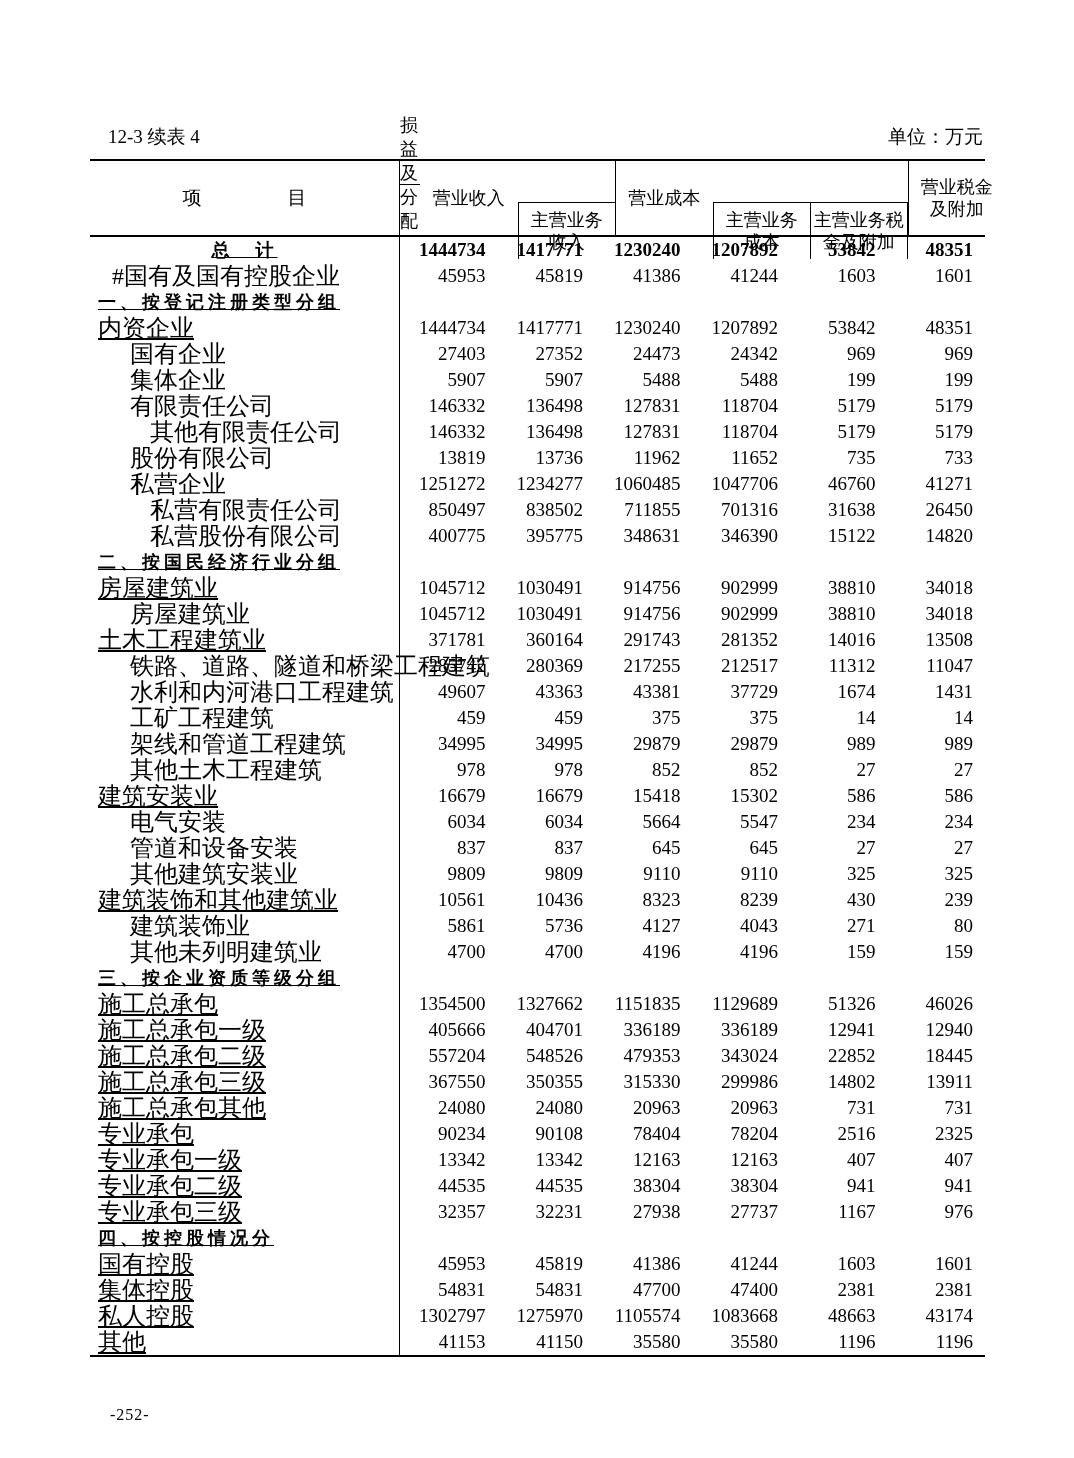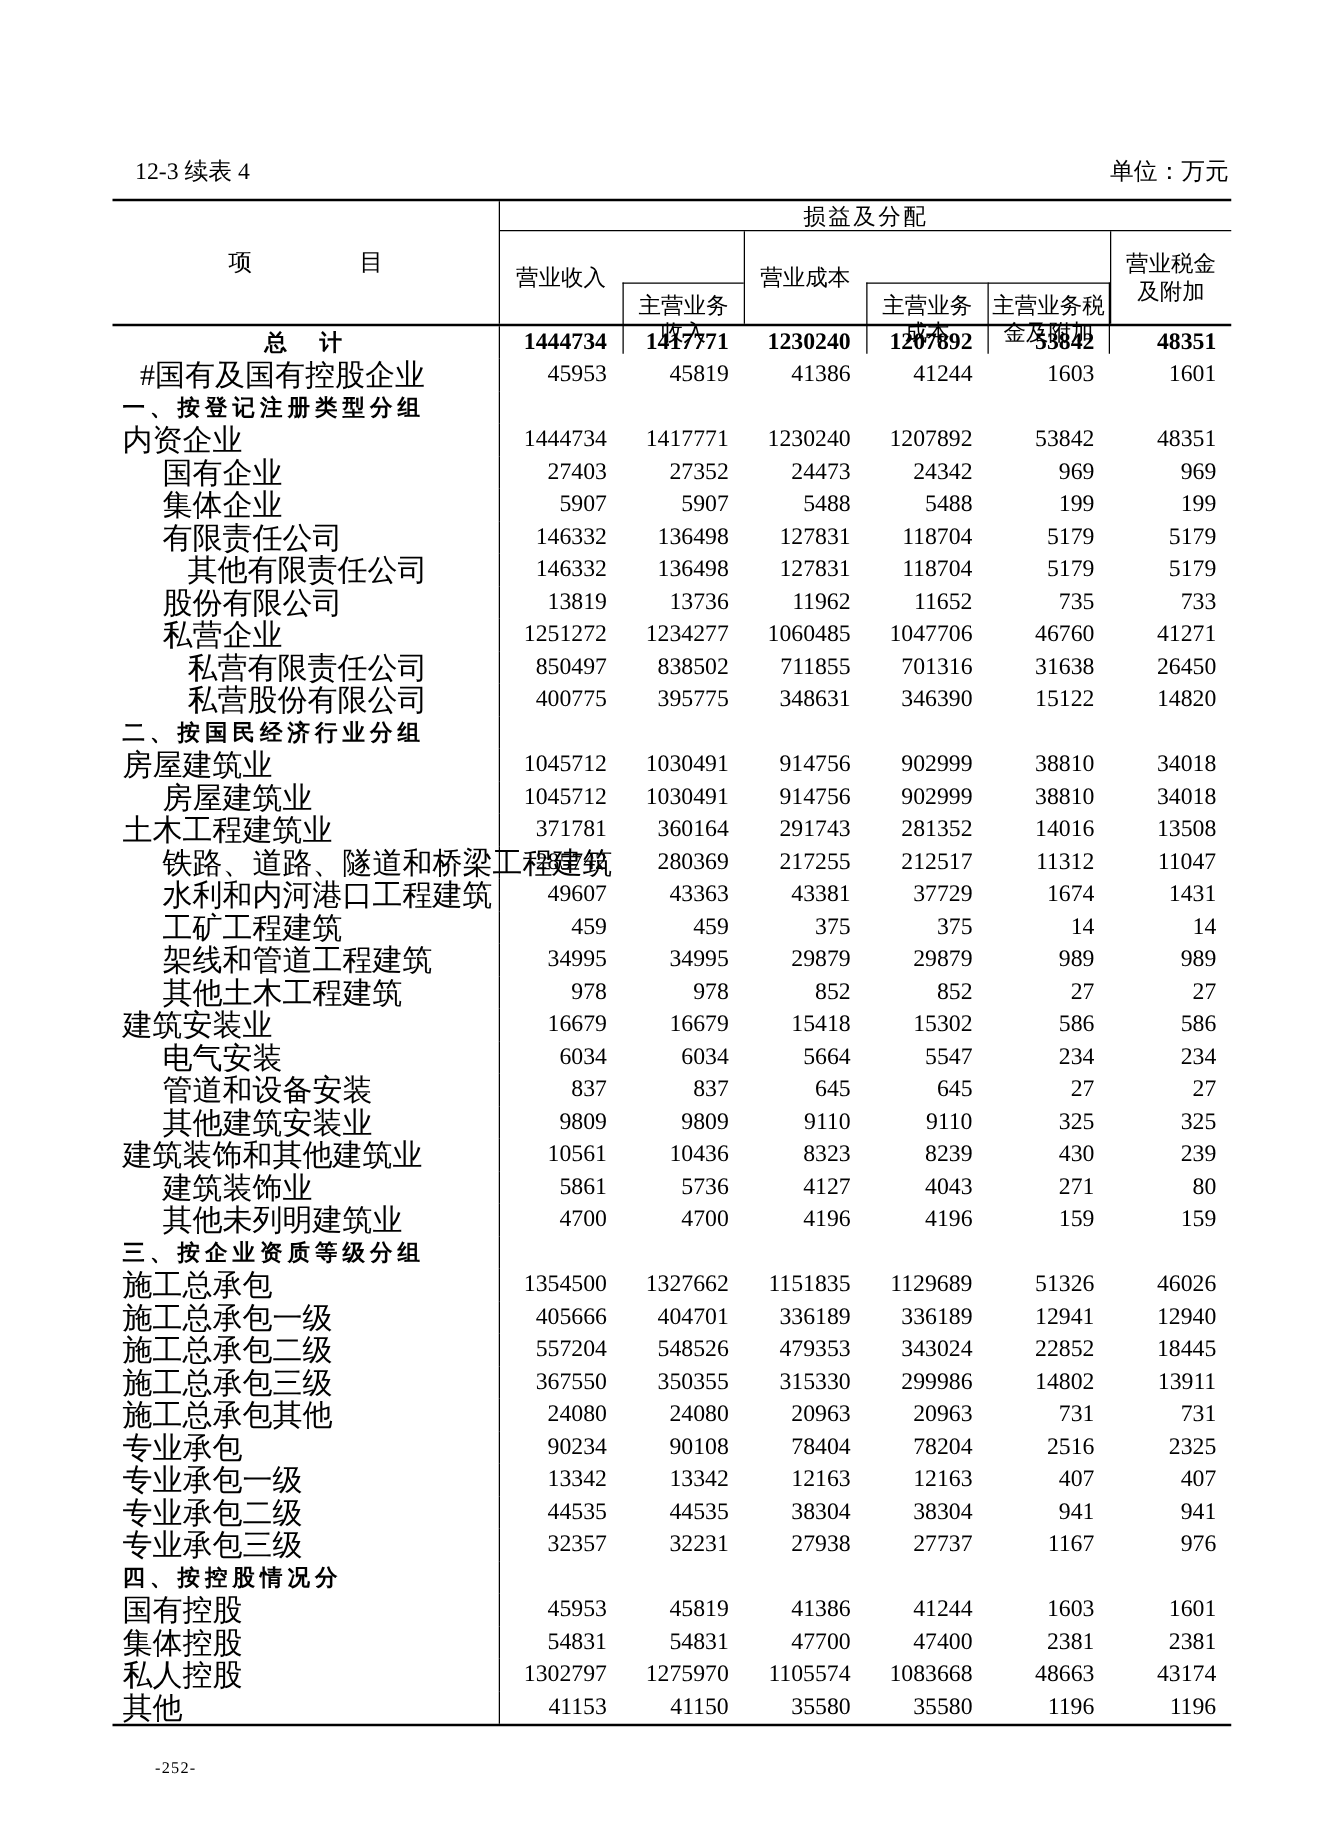--- a/index.html
+++ b/index.html
@@ -18,21 +18,21 @@
 
   .table { border-top: 2px solid #000; border-bottom: 2px solid #000; }
 
   
   .thead { display: flex; border-bottom: 2px solid #000; }
   .h-item {
     width: 310px; border-right: 1px solid #000;
     display: flex; align-items: center; justify-content: center; gap: 86px;
     font-size: 19px;
   }
-  .h-data { width: 585px; display: flex; flex-direction: column; }
+  .h-data { width: 585px; display: flex; flex-direction: row; }
   .h-group {
     height: 24px; border-bottom: 1px solid #000;
     display: flex; align-items: center; justify-content: center;
     font-size: 18px; letter-spacing: 2px;
   }
   .h-cols { display: flex; height: 74px; justify-content: flex-end; }
   .h-col {
     width: 97.5px; display: flex; align-items: center; justify-content: center;
     text-align: center; font-size: 18px; line-height: 22px; white-space: pre-line;
   }
@@ -58,26 +58,26 @@
   .row .val {
     width: 97.5px; display: flex; align-items: center; justify-content: flex-end;
     padding-right: 12px; font-size: 19px;
   }
   .row.total .val { font-weight: bold; }
   .row.total .lbl,
   .row.section .lbl {
     font-weight: bold; font-size: 18px; letter-spacing: 4px;
     font-family: "Liberation Sans", "DejaVu Sans", sans-serif;
   }
-  .ind0 { padding-left: 8px; }
+  .ind0 { padding-left: 8px; text-decoration: underline; }
   .ind1 { padding-left: 22px; }
   .ind2 { padding-left: 40px; }
   .ind3 { padding-left: 60px; }
 
-  .pagenum { position: absolute; left: 124px; top: 1406px; font-size: 13px; letter-spacing: 1px; }
+  .pagenum { position: absolute; left: 110px; top: 1406px; font-size: 16px; letter-spacing: 1px; }
 </style>
 </head>
 <body>
 
 <div class="sheet">
 
   <div class="titlebar">
     <span>12-3 续表 4</span>
     <span>单位：万元</span>
   </div>

